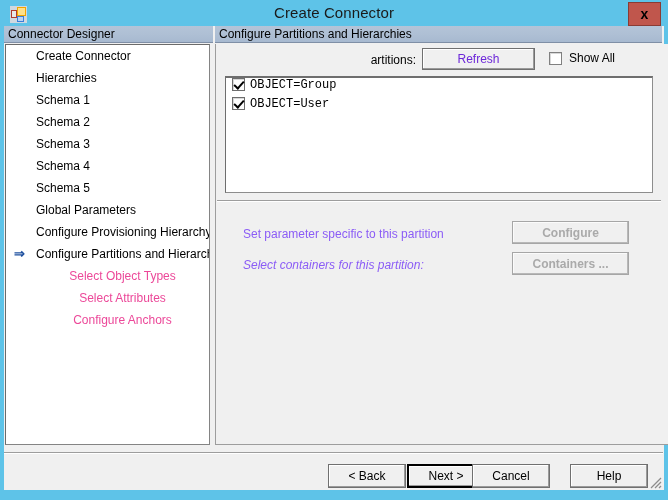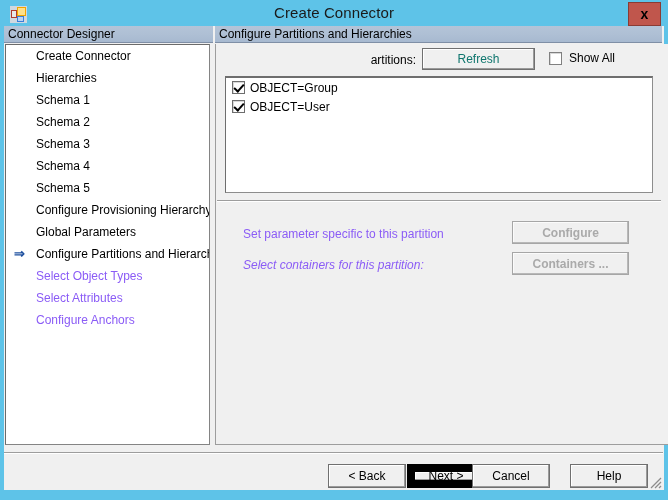--- a/index.html
+++ b/index.html
@@ -108,21 +108,22 @@
     position: relative;
     height: 22px;
     line-height: 22px;
     padding-left: 30px;
     font-size: 12px;
     color: #000;
     white-space: nowrap;
     cursor: default;
   }
   .nav-item.disabled {
-    color: #8b5cf6;
+    color: #ec4899;
+    text-align: center;
   }
   .nav-arrow {
     position: absolute;
     left: 8px;
     top: 0;
     height: 22px;
     line-height: 21px;
     color: #1d4f9e;
     font-size: 13px;
     font-weight: bold;
@@ -178,21 +179,21 @@
   }
   #refresh-button {
     position: absolute;
     left: 206px; top: 4px;
     width: 113px; height: 22px;
     background: #f0f0f0;
     border: 1px solid #707070;
     box-sizing: border-box;
     font-size: 12px;
     font-family: "Liberation Sans", sans-serif;
-    color: #0f766e;
+    color: #6d28d9;
     cursor: pointer;
     display: flex;
     align-items: center;
     justify-content: center;
     box-shadow: inset -1px -1px 0 #9a9a9a, inset 1px 1px 0 #ffffff;
   }
   #showall-wrap {
     position: absolute;
     left: 333px; top: 7px;
     display: flex;
@@ -231,25 +232,25 @@
     background: #ffffff;
     border: 1px solid #8d8d8d;
     border-top: 2px solid #6e6e6e;
     border-left-color: #6e6e6e;
     box-sizing: border-box;
     overflow: hidden;
   }
   .list-row {
     height: 19px;
     display: flex;
-    align-items: center;
     padding-left: 6px;
     font-size: 12px;
     color: #000;
     cursor: default;
+    font-family: Liberation Mono, monospace;
   }
   .list-row .win-checkbox {
     margin-right: 5px;
     background: #fdfdfd;
     border: 1px solid #6d6d6d;
   }
 
   
   #lower-divider {
     position: absolute;
@@ -309,21 +310,21 @@
     font-size: 12px;
     font-family: "Liberation Sans", sans-serif;
     color: #000;
     cursor: pointer;
     display: flex;
     align-items: center;
     justify-content: center;
     box-shadow: inset -1px -1px 0 #9a9a9a, inset 1px 1px 0 #ffffff;
   }
   #back-button { left: 324px; }
-  #next-button { left: 403px; border: 8px solid #000000; }
+  #next-button { left: 403px; border: 2px solid #000000; }
   #cancel-button { left: 468px; }
   #help-button { left: 566px; text-align: center; }
 
   #resize-grip {
     position: absolute;
     left: 645px; top: 450px;
     width: 13px; height: 13px;
   }
 </style>
 </head>
@@ -352,22 +353,22 @@
         <div id="sidebar-header-label">Connector Designer</div>
       </div>
       <div id="sidebar-list">
           <div class="nav-item"><span>Create Connector</span></div>
           <div class="nav-item"><span>Hierarchies</span></div>
           <div class="nav-item"><span>Schema 1</span></div>
           <div class="nav-item"><span>Schema 2</span></div>
           <div class="nav-item"><span>Schema 3</span></div>
           <div class="nav-item"><span>Schema 4</span></div>
           <div class="nav-item"><span>Schema 5</span></div>
+          <div class="nav-item"><span>Global Parameters</span></div>
           <div class="nav-item"><span>Configure Provisioning Hierarchy</span></div>
-          <div class="nav-item"><span>Global Parameters</span></div>
           <div class="nav-item"><span class="nav-arrow">⇒</span><span>Configure Partitions and Hierarchies</span></div>
           <div class="nav-item disabled"><span>Select Object Types</span></div>
           <div class="nav-item disabled"><span>Select Attributes</span></div>
           <div class="nav-item disabled"><span>Configure Anchors</span></div>
         </div>
       <div id="sidebar-scroll-edge"></div>
     </div>
 
     <div id="right-group">
       <div id="right-header">

